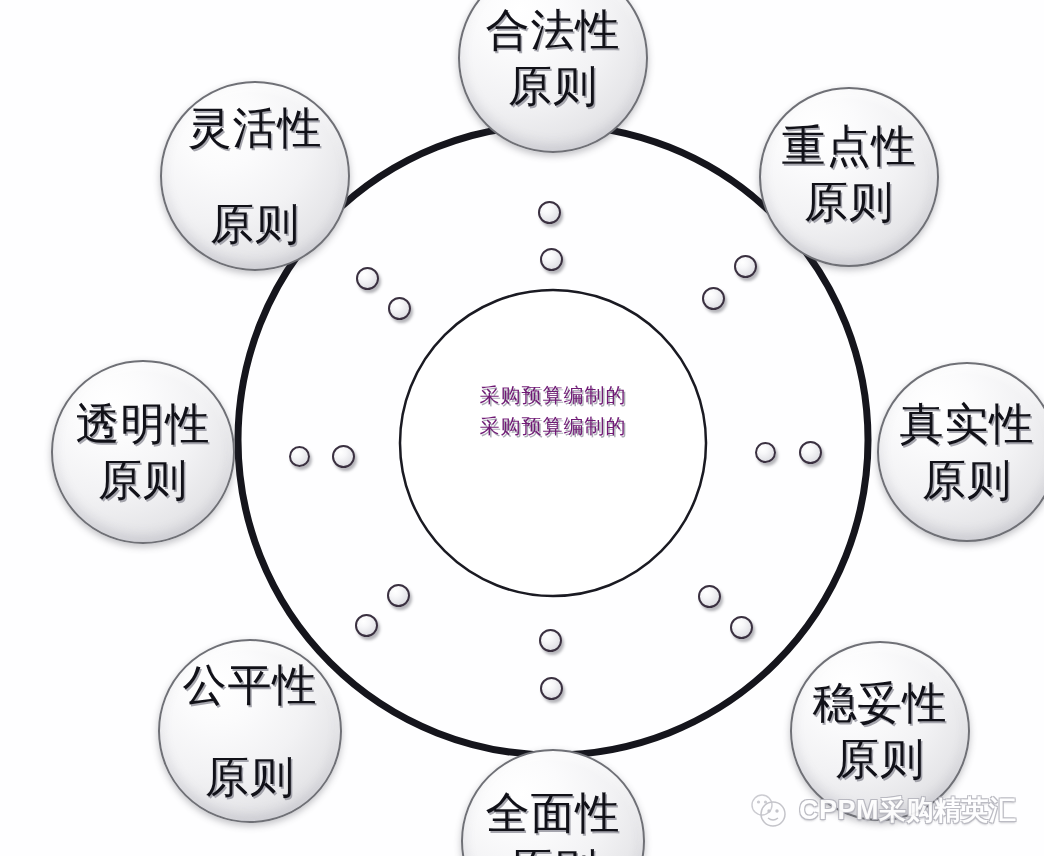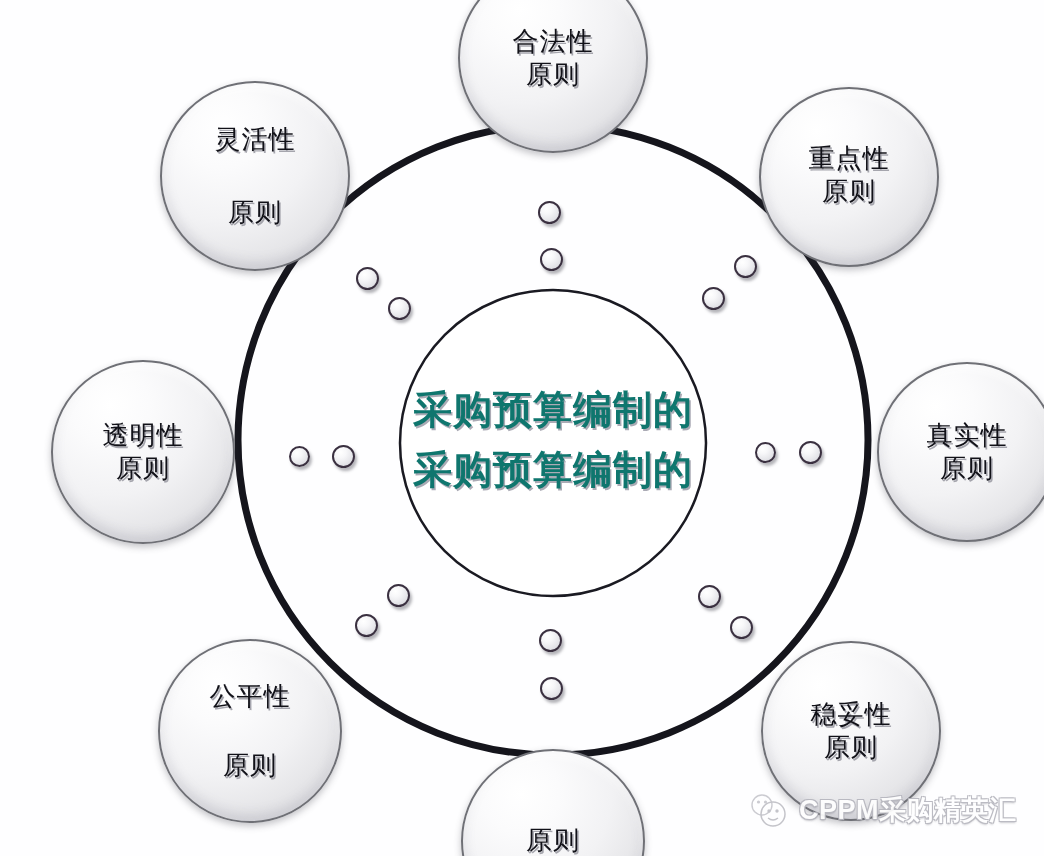--- a/index.html
+++ b/index.html
@@ -43,41 +43,41 @@
         #c3c3c9 100%);
     border: 2px solid #6f7076;
     box-shadow:
       0 3px 7px rgba(60,60,70,0.30),
       inset 0 -6px 12px rgba(120,120,135,0.22),
       inset 0 5px 10px rgba(255,255,255,0.85);
     z-index: 5;
   }
   .node-line {
     color: #111118;
-    font-size: 26px;
+    font-size: 44px;
     line-height: 1.28;
     letter-spacing: 1px;
     white-space: nowrap;
     text-shadow: 1.5px 1.5px 0.5px rgba(150,150,160,0.85);
     font-weight: 400;
   }
   
   .center-label {
     position: absolute;
     left: 400px;
     top: 380px;
     width: 306px;
     text-align: center;
     z-index: 4;
   }
   .center-line {
-    color: #0f766e;
-    font-size: 39px;
+    color: #701a75;
+    font-size: 20px;
     line-height: 1.55;
-    font-weight: 700;
+    font-weight: 400;
     letter-spacing: 1px;
     white-space: nowrap;
     text-shadow: 1.6px 1.6px 0.4px rgba(150,150,162,0.8);
   }
   
   .dot {
     position: absolute;
     border-radius: 50%;
     box-sizing: border-box;
     background:
@@ -158,25 +158,26 @@
         <div class="node-line">原则</div>
       </div>
       <div class="node" style="left: 759px; top: 87px; width: 180px; height: 180px; font-family: Liberation Mono, monospace;">
         <div class="node-line">重点性</div>
         <div class="node-line">原则</div>
       </div>
       <div class="node" style="left: 877px; top: 362px; width: 180px; height: 180px;">
         <div class="node-line">真实性</div>
         <div class="node-line">原则</div>
       </div>
-      <div class="node" style="left: 761px; top: 641px; width: 180px; height: 180px;">
+      <div class="node" style="left: 790px; top: 641px; width: 180px; height: 180px;">
         <div class="node-line">稳妥性</div>
         <div class="node-line">原则</div>
       </div>
       <div class="node" style="left: 461px; top: 749px; width: 184px; height: 184px;">
+        <div class="node-line">全面性</div>
         <div class="node-line">原则</div>
       </div>
       <div class="node" style="left: 158px; top: 639px; width: 184px; height: 184px; gap: 36px;">
         <div class="node-line">公平性</div>
         <div class="node-line">原则</div>
       </div>
       <div class="node" style="left: 51px; top: 360px; width: 184px; height: 184px;">
         <div class="node-line">透明性</div>
         <div class="node-line">原则</div>
       </div>

